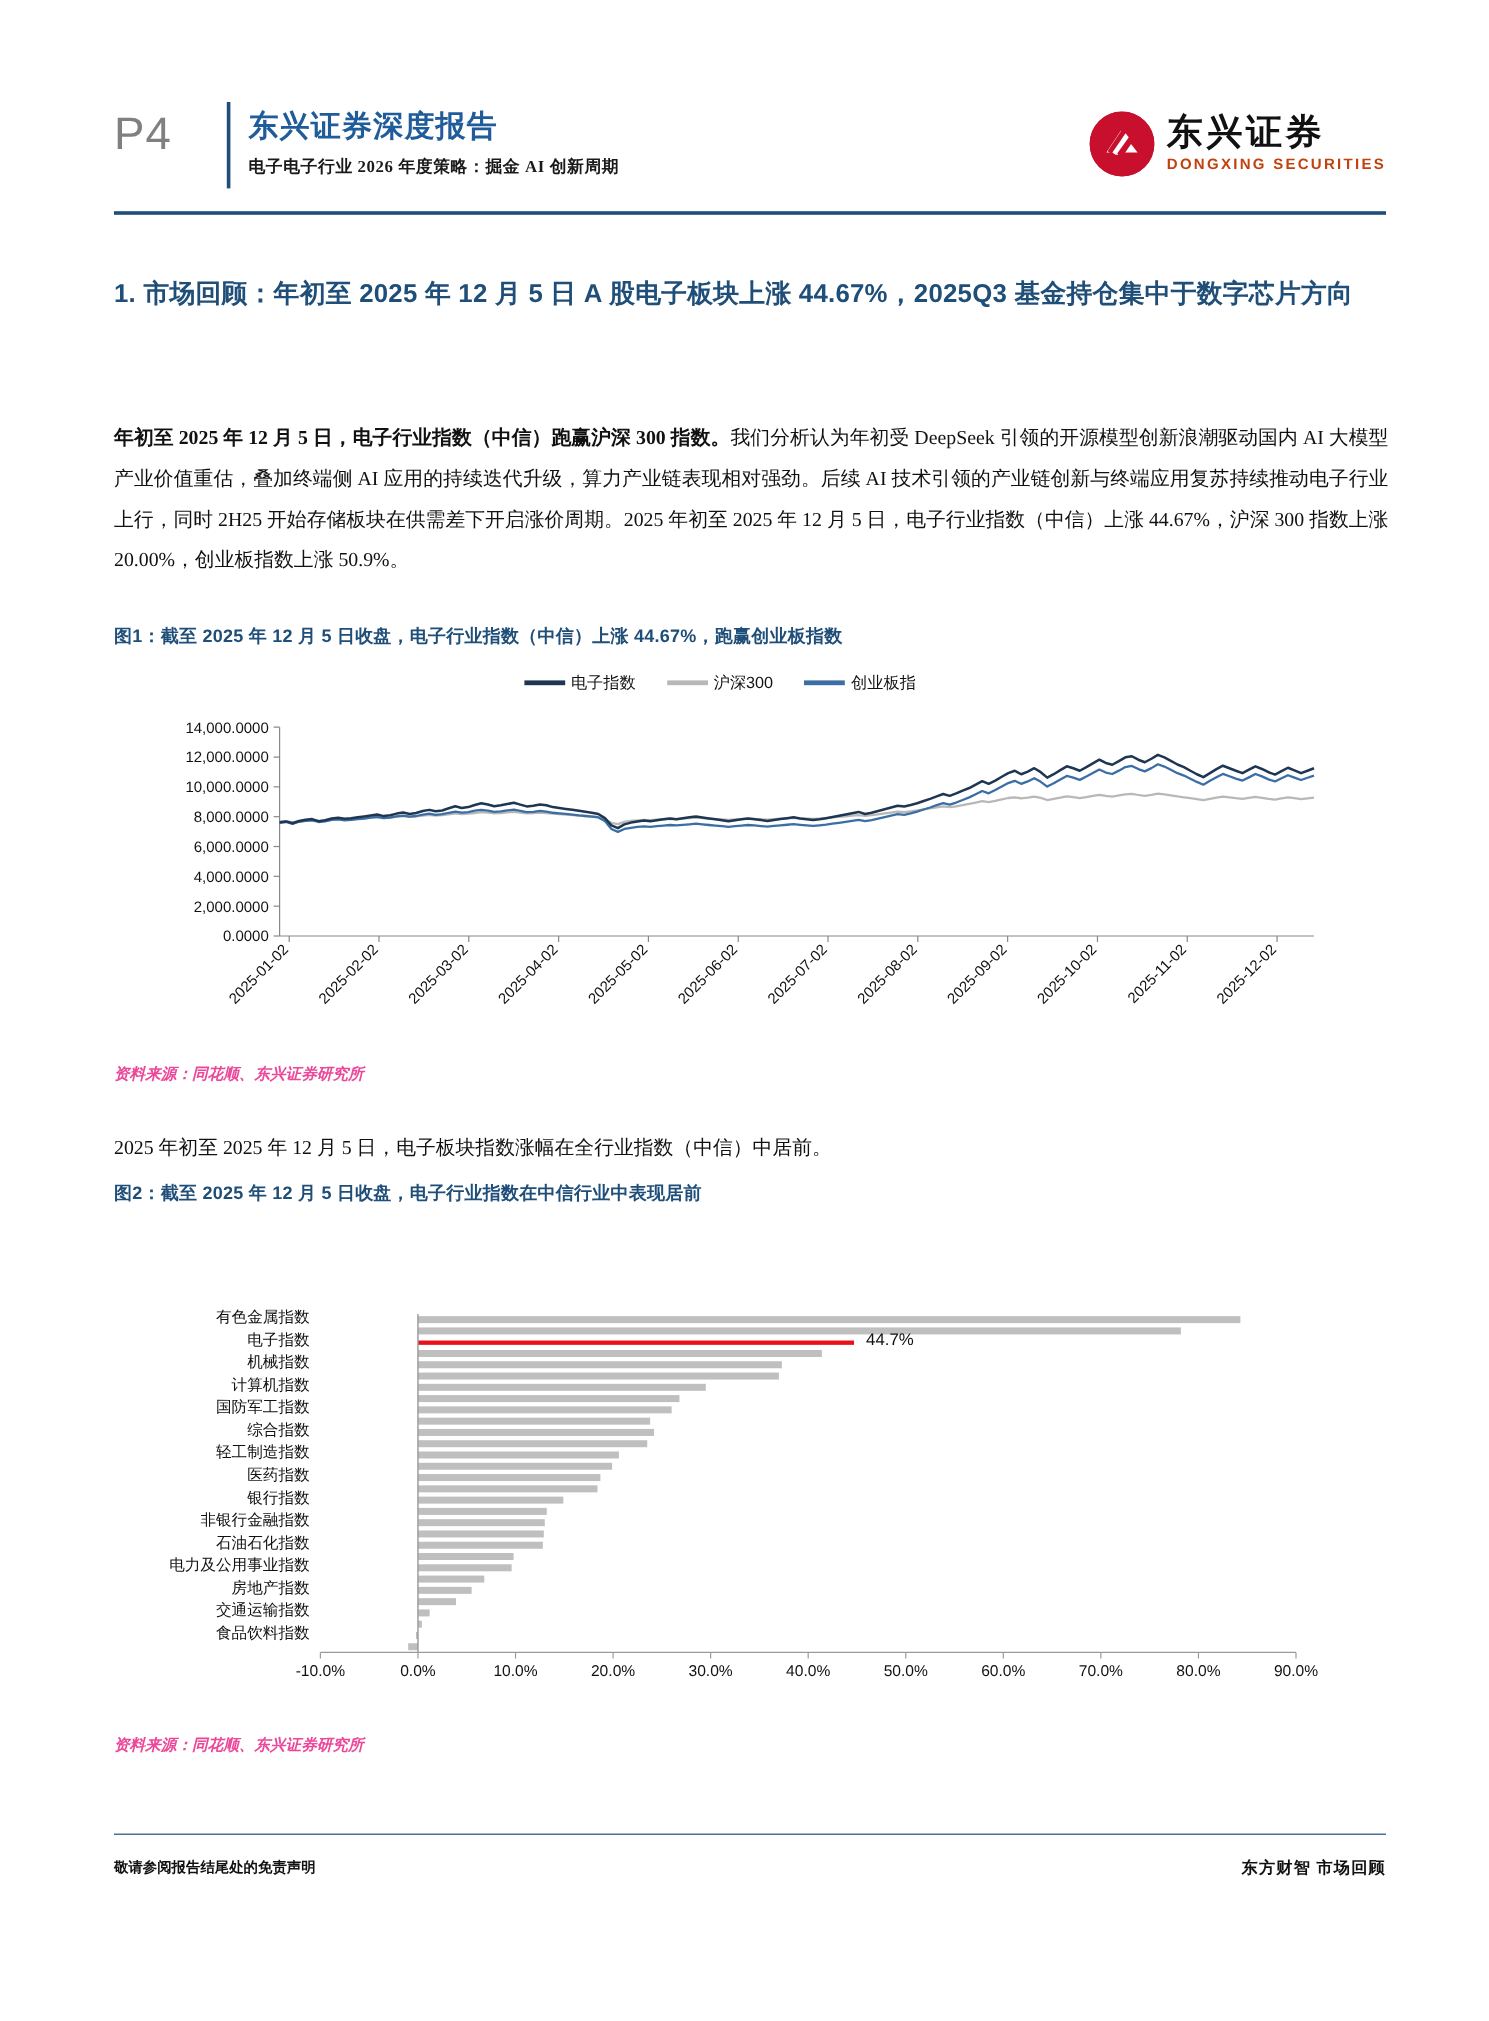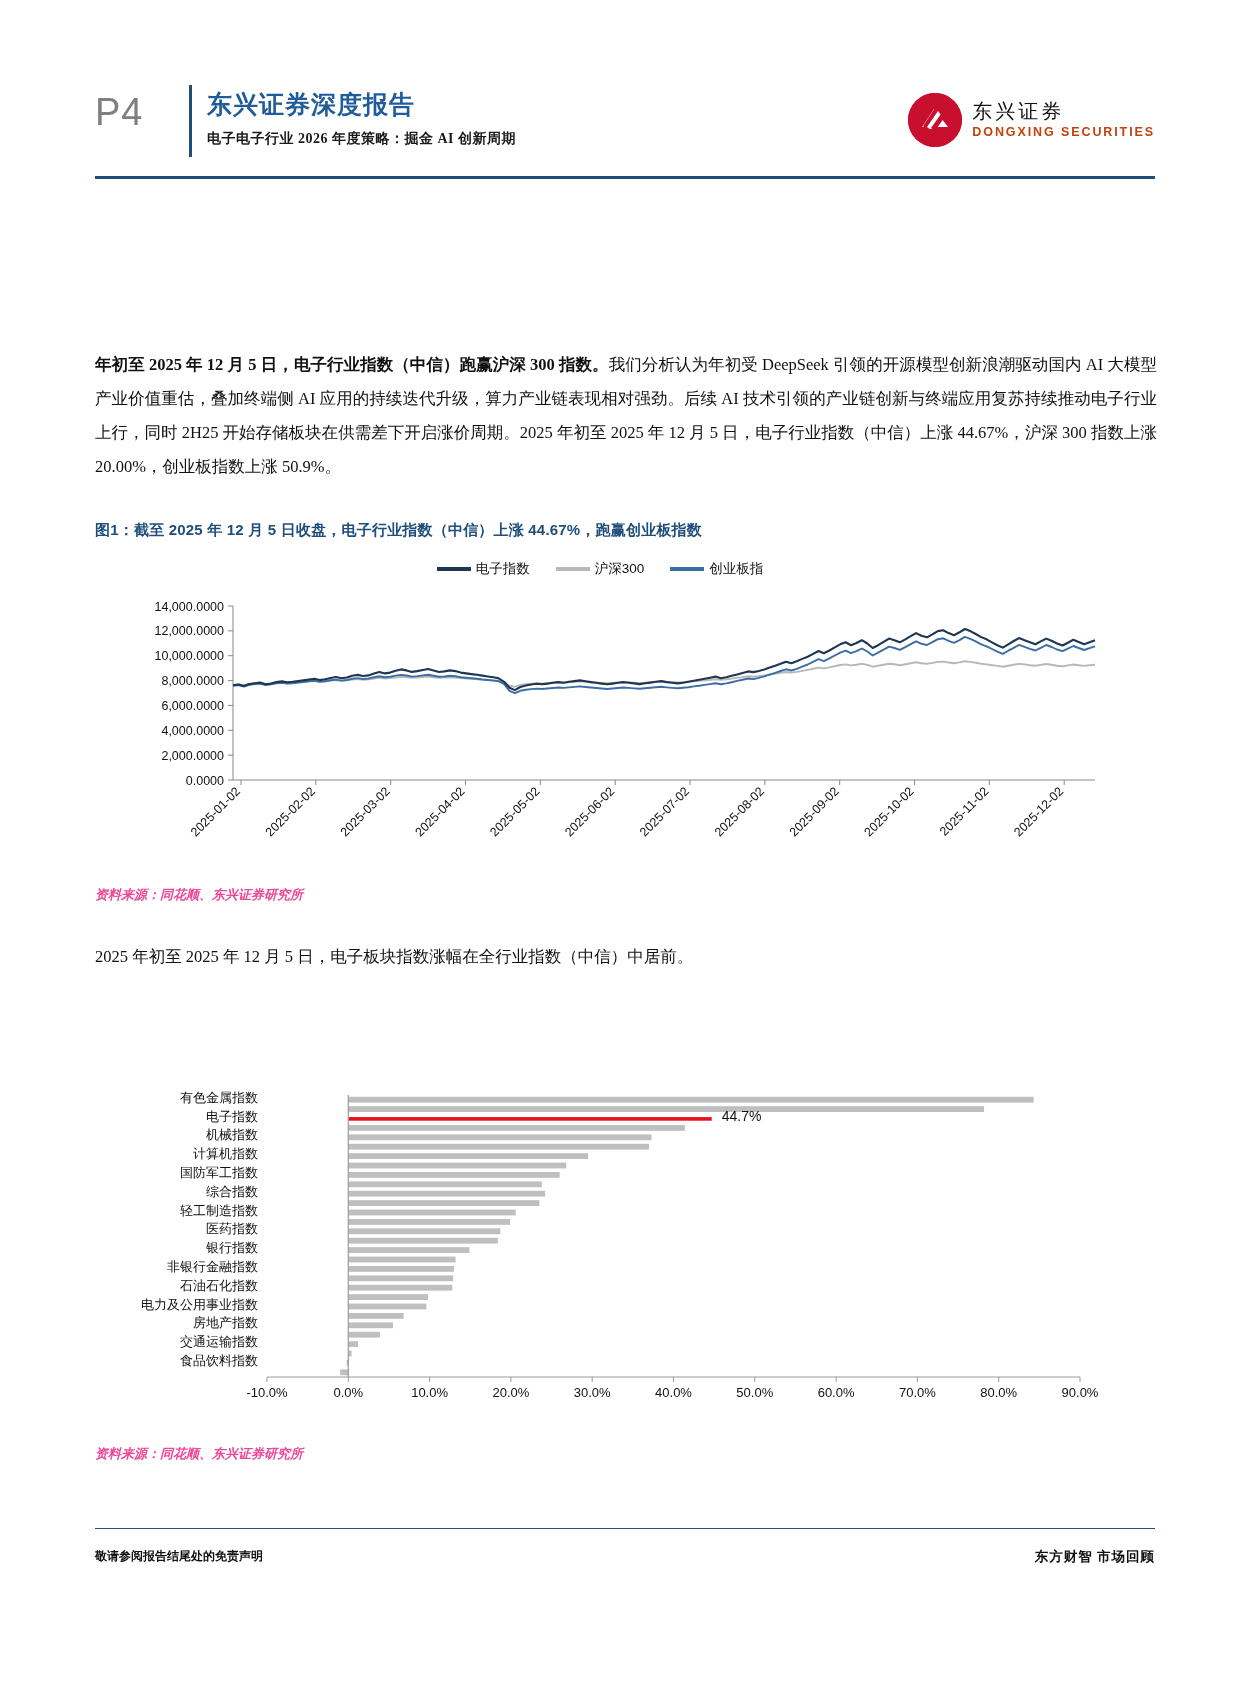--- a/index.html
+++ b/index.html
@@ -29,21 +29,21 @@
   .hdr-sub{
     position:absolute;left:112px;top:45px;
     font-size:14px;font-weight:bold;color:#1a1a1a;letter-spacing:0.5px;
     font-family:"Liberation Serif","DejaVu Serif",serif;
   }
   .logo{position:absolute;right:0px;top:8px;display:flex;align-items:center;gap:10px;}
   .logo-mark{position:relative;width:54px;height:54px;border-radius:50%;
       background:#c8102e;display:inline-block;overflow:hidden;}
   .logo-mark svg{display:block;}
   .logo-text{display:flex;flex-direction:column;line-height:1;}
-  .logo-cn{font-size:20px;font-weight:normal;letter-spacing:3px;color:#111;}
+  .logo-cn{font-size:30px;font-weight:bold;letter-spacing:3px;color:#111;}
   .logo-en{font-size:12.5px;font-weight:bold;letter-spacing:1.9px;color:#c2410c;margin-top:5px;}
 
   .rule{position:absolute;left:95px;top:176px;width:1060px;height:3px;background:#1f4e79;}
 
   
   .sec-head{
     position:absolute;left:95px;top:218px;width:1065px;
     font-size:21.5px;font-weight:bold;color:#1f4e79;
     line-height:55px;letter-spacing:0.2px;
   }
@@ -125,20 +125,21 @@
         </svg>
       </span>
       <span class="logo-text">
         <span class="logo-cn">东兴证券</span>
         <span class="logo-en">DONGXING SECURITIES</span>
       </span>
     </div>
   </div>
   <div class="rule"></div>
 
+  <div class="sec-head">1. 市场回顾：年初至 2025 年 12 月 5 日 A 股电子板块上涨 44.67%，2025Q3 基金持仓集中于数字芯片方向</div>
 
   <div class="para" id="para1">
     <b>年初至 2025 年 12 月 5 日，电子行业指数（中信）跑赢沪深 300 指数。</b><span>我们分析认为年初受 DeepSeek 引领的开源模型创新浪潮驱动国内 AI 大模型产业价值重估，叠加终端侧 AI 应用的持续迭代升级，算力产业链表现相对强劲。后续 AI 技术引领的产业链创新与终端应用复苏持续推动电子行业上行，同时 2H25 开始存储板块在供需差下开启涨价周期。2025 年初至 2025 年 12 月 5 日，电子行业指数（中信）上涨 44.67%，沪深 300 指数上涨 20.00%，创业板指数上涨 50.9%。</span>
   </div>
 
   <div class="fig-cap" id="cap1">图1：截至 2025 年 12 月 5 日收盘，电子行业指数（中信）上涨 44.67%，跑赢创业板指数</div>
 
   <div id="chart1">
     <div class="legend" id="c1legend">
         <span class="lg-item">
@@ -202,20 +203,21 @@
           <line x1="969.2099999999999" y1="182" x2="969.2099999999999" y2="187" stroke="#888" stroke-width="1"></line>
           <text x="969.2099999999999" y="194" font-size="12.5" fill="#111" text-anchor="end" font-family="&quot;Liberation Sans&quot;,sans-serif" transform="rotate(-45 969.2099999999999 194)">2025-12-02</text>
         </svg>
     </div>
   </div>
 
   <div class="src" id="src1">资料来源：同花顺、东兴证券研究所</div>
 
   <div class="para" id="para2">2025 年初至 2025 年 12 月 5 日，电子板块指数涨幅在全行业指数（中信）中居前。</div>
 
+  <div class="fig-cap" id="cap2">图2：截至 2025 年 12 月 5 日收盘，电子行业指数在中信行业中表现居前</div>
 
   <div id="chart2">
     <div class="bar-area">
       <svg id="c2svg" width="1010" height="320" viewBox="0 0 1010 320">
           <rect x="253.3" y="5.786" width="685.3589999999999" height="5.828" fill="#bfbfbf"></rect>
           <rect x="253.3" y="15.186" width="635.7660000000001" height="5.828" fill="#bfbfbf"></rect>
           <text x="163" y="10.768" text-anchor="end" font-size="13" fill="#111" font-family="&quot;Liberation Sans&quot;,sans-serif">有色金属指数</text>
           <rect x="253.3" y="26.086000000000002" width="363.411" height="3.61336" fill="#e8101b"></rect>
           <text x="626.711" y="29.791400000000003" font-size="14" fill="#111" font-family="&quot;Liberation Sans&quot;,sans-serif">44.7%</text>
           <rect x="253.3" y="33.986000000000004" width="336.58200000000005" height="5.828" fill="#bfbfbf"></rect>

